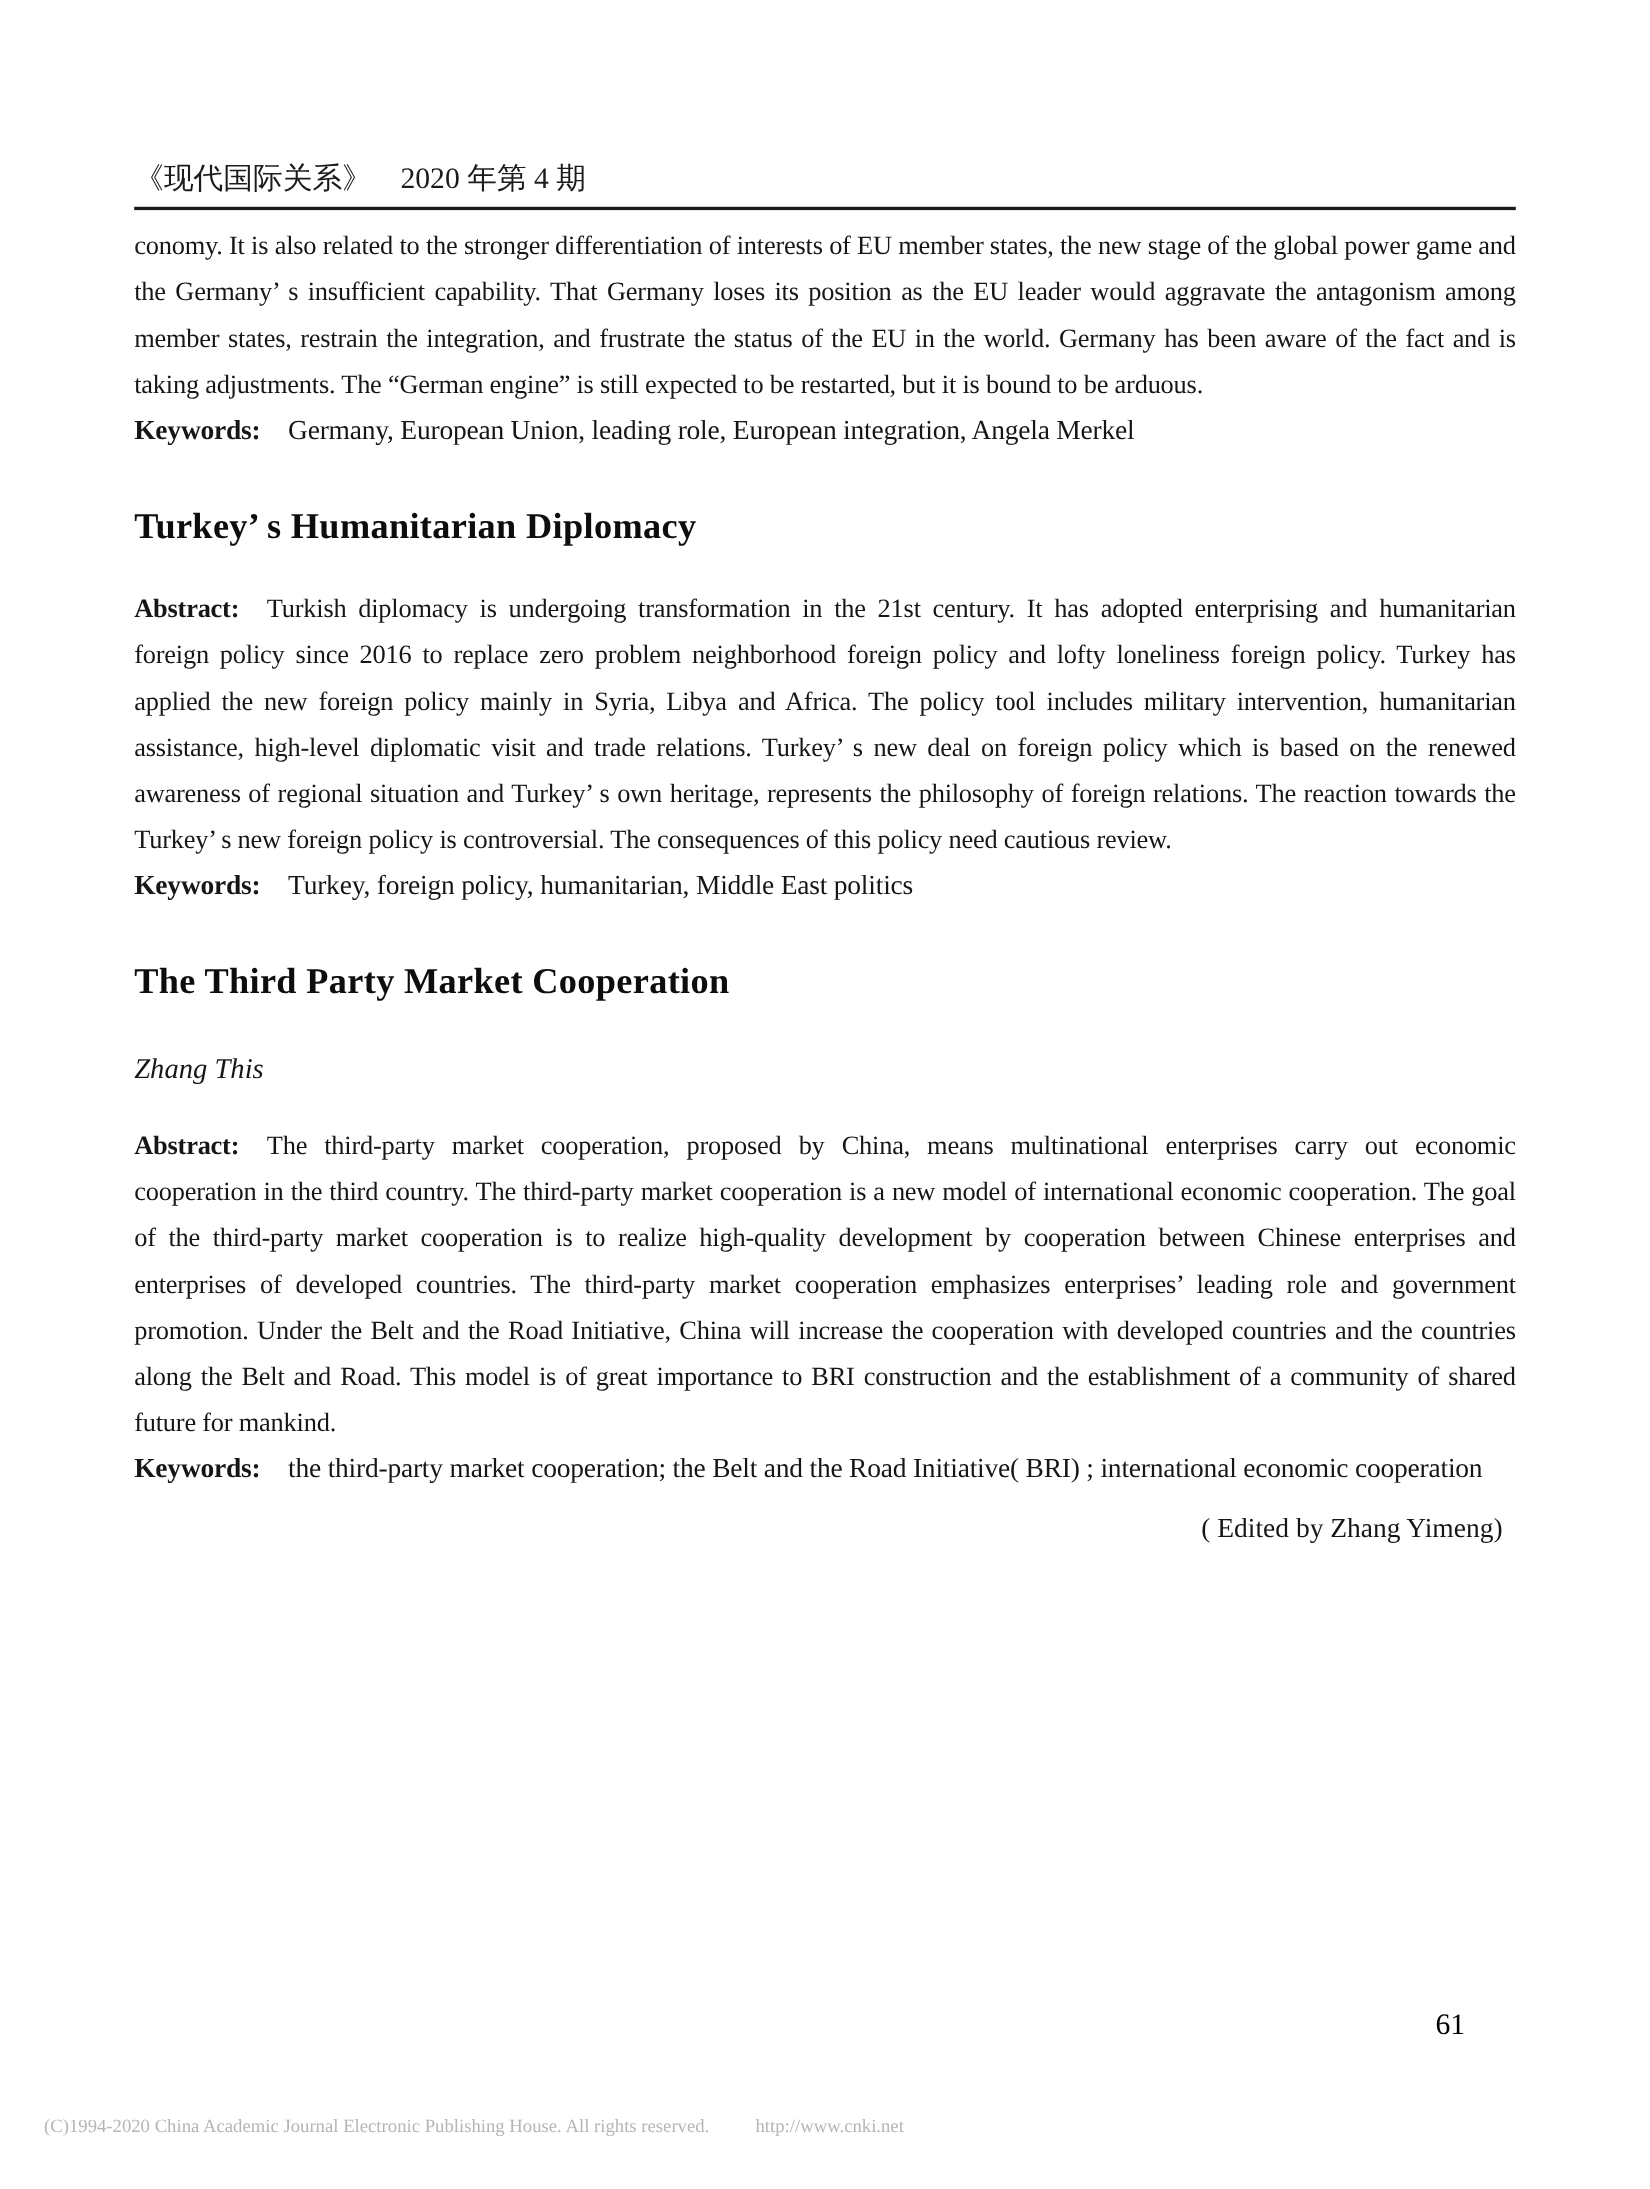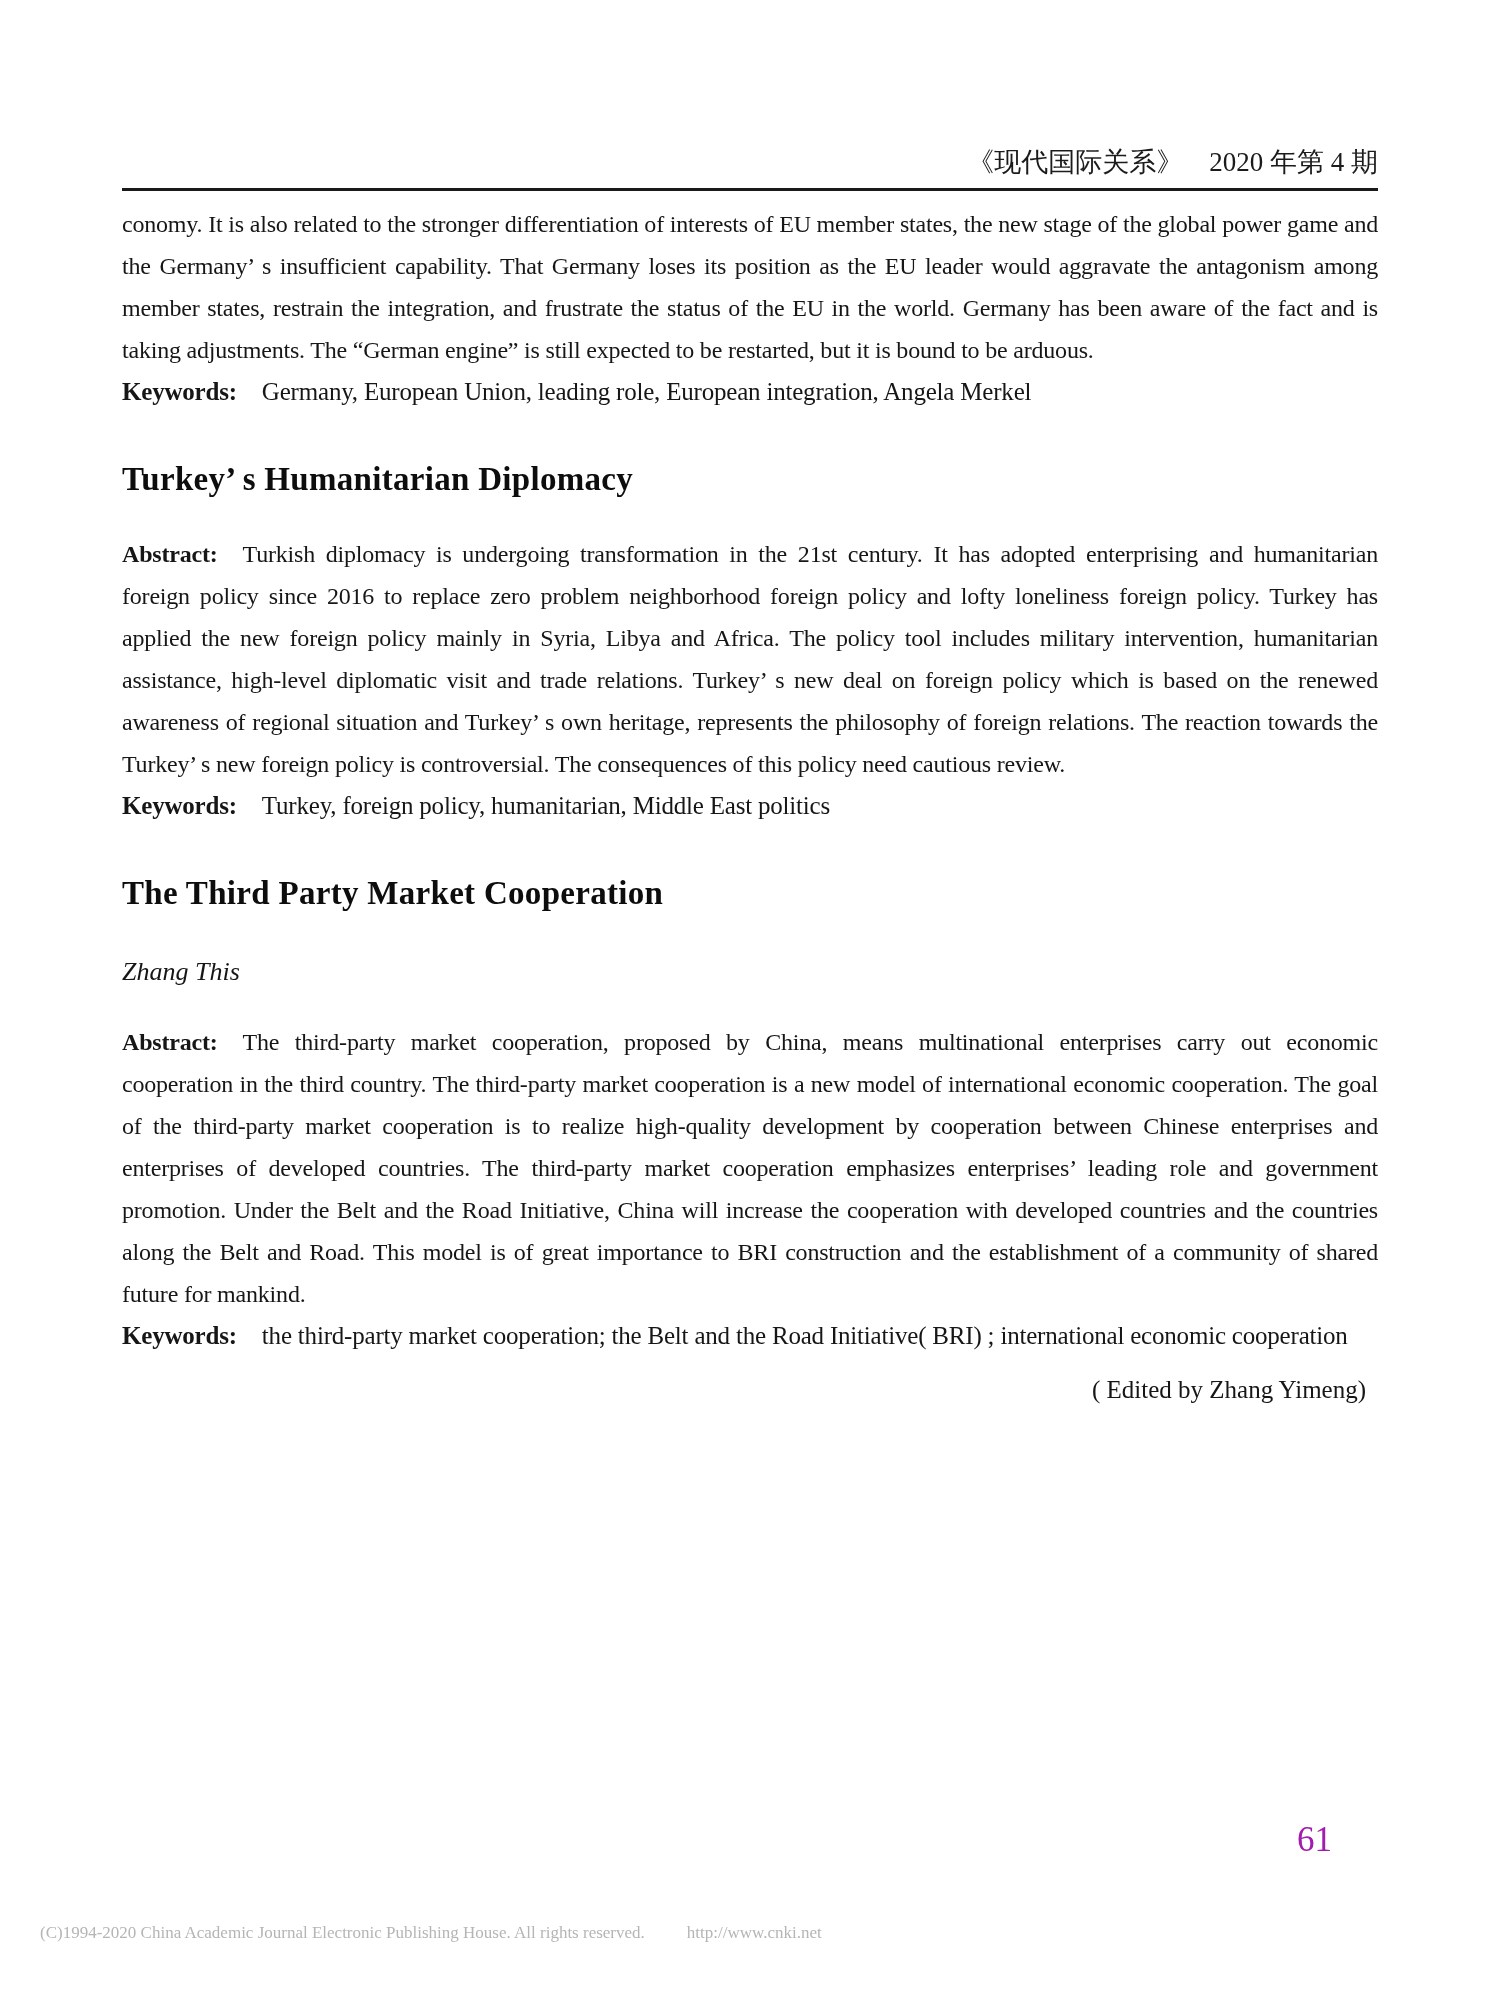--- a/index.html
+++ b/index.html
@@ -8,21 +8,21 @@
     width: 1500px;
     height: 1990px;
     background: #ffffff;
     overflow: hidden;
     font-family: "Liberation Serif", "DejaVu Serif", serif;
     color: #161616;
   }
   .content { padding: 0 122px; }
   .header-line {
     padding-top: 146px;
-    text-align: right;
+    text-align: left;
     font-size: 27px;
     line-height: 32px;
     color: #1b1b1b;
     white-space: nowrap;
   }
   .header-line .issue { margin-left: 26px; }
   .rule {
     margin-top: 10px;
     height: 3px;
     background: #1a1a1a;
@@ -61,23 +61,23 @@
   .edited {
     margin: 12px;
     font-size: 25px;
     line-height: 42px;
     text-align: right;
   }
   .pageno {
     position: absolute;
     top: 1824px;
     right: 168px;
-    font-size: 35px;
+    font-size: 27px;
     line-height: 32px;
-    color: #a21caf;
+    color: #000000;
   }
   .footer {
     position: absolute;
     top: 1918px;
     left: 40px;
     right: 40px;
     font-size: 17px;
     line-height: 30px;
     color: #b5b5b5;
     white-space: nowrap;

